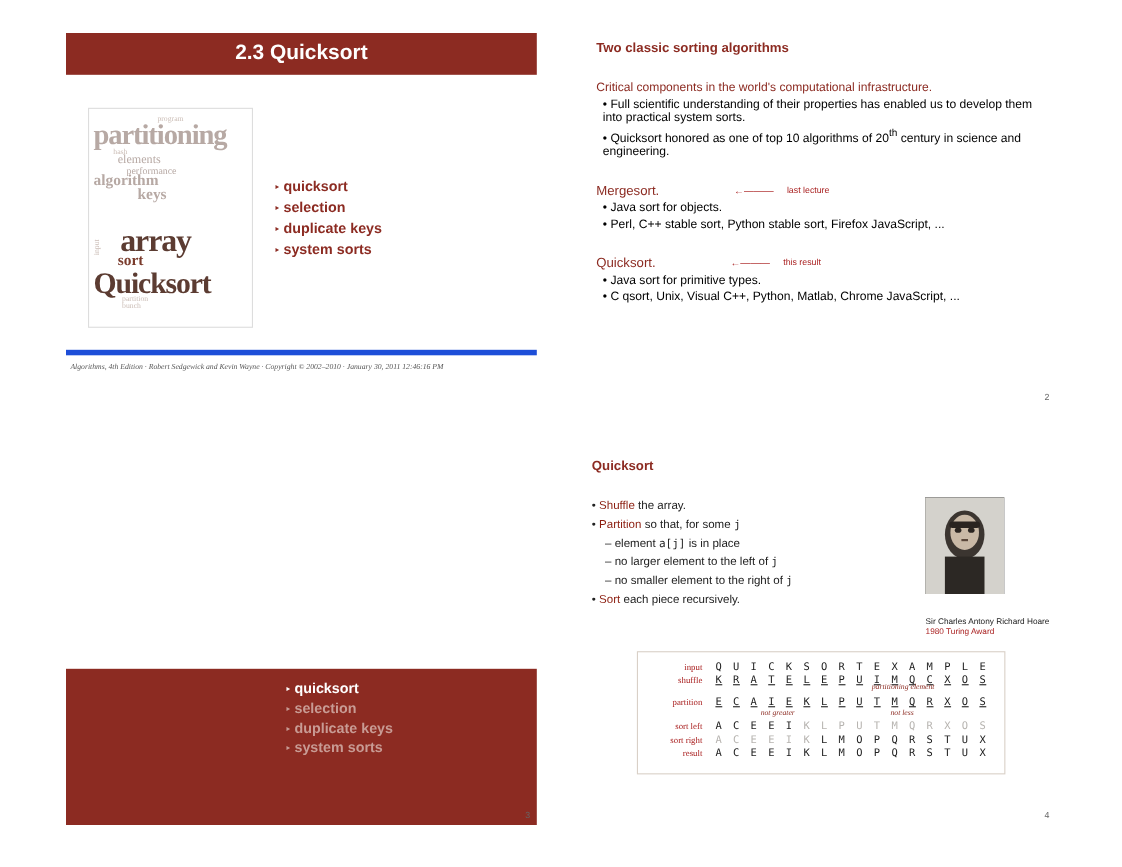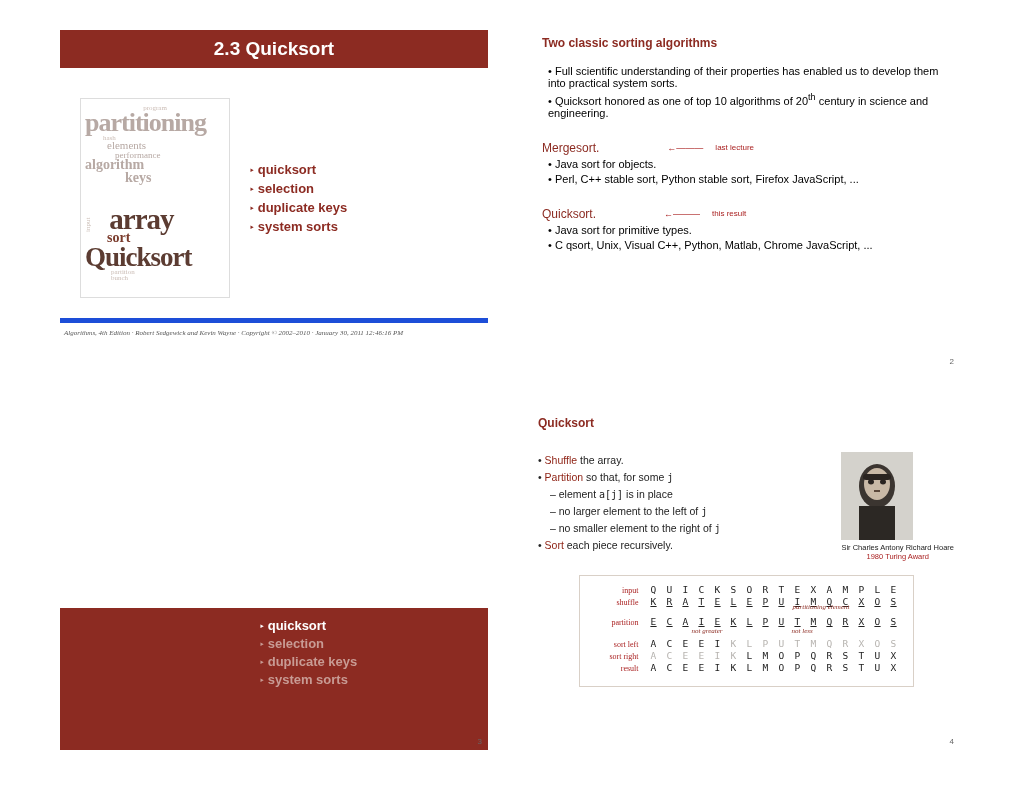--- a/index.html
+++ b/index.html
@@ -104,21 +104,21 @@
   .slide-4 .plan .keyword { color: #8c1e10; }
   .slide-4 .plan .code { font-family: Menlo, Consolas, monospace; font-size: 10px; }
   .portrait {
     width: 72px;
     height: 88px;
     background: #4a4a4a;
     position: relative;
     overflow: hidden;
   }
   .portrait svg { width: 100%; height: 100%; display: block; }
-  .caption { text-align: center; font-size: 7.5px; line-height: 1.2; margin-top: 3px; }
+  .caption { text-align: left; font-size: 7.5px; line-height: 1.2; margin-top: 20px; }
   .caption .red { color: #a22; }
   .trace-box {
     border: 1px solid #d9d0c7;
     margin: 14px auto 0 auto;
     padding: 8px 12px 12px 12px;
     width: 335px;
     font-family: Menlo, Consolas, monospace;
     font-size: 9.5px;
     position: relative;
   }
@@ -162,20 +162,21 @@
         <div class="toc-item"><span class="arrow">‣</span><span>selection</span></div>
         <div class="toc-item"><span class="arrow">‣</span><span>duplicate keys</span></div>
         <div class="toc-item"><span class="arrow">‣</span><span>system sorts</span></div>
       </div>
     </div>
     <div class="footer-line">Algorithms, 4th Edition     ·     Robert Sedgewick and Kevin Wayne     ·     Copyright © 2002–2010     ·     January 30, 2011 12:46:16 PM</div>
   </div>
 
   <div class="slide slide-2">
     <div class="sub-title">Two classic sorting algorithms</div>
+    <div class="para" style="margin-top:12px;">Critical components in the world's computational infrastructure.</div>
     <div class="bullet">Full scientific understanding of their properties has enabled us to develop them into practical system sorts.</div>
     <div class="bullet">
       <span>Quicksort honored as one of top 10 algorithms of 20</span><sup>th</sup><span> century in science and engineering.</span>
     </div>
 
     <div class="label-row">
       <span class="name">Mergesort.</span>
       <span class="arrow-left">←———</span>
       <span class="arrow-note">last lecture</span>
     </div>
@@ -296,21 +297,21 @@
             <span class="u">M</span>
             <span class="u">Q</span>
             <span class="u">R</span>
             <span class="u">X</span>
             <span class="u">O</span>
             <span class="u">S</span>
           </div>
       </div>
       <div style="position:relative;height:10px;">
         <span class="anno" style="left:100px;top:-1px;">not greater</span>
-        <span class="anno" style="left:200px;top:-1px;">not less</span>
+        <span class="anno" style="left:218px;top:-1px;">not less</span>
       </div>
       <div class="trace-row">
         <div class="lab red">sort left</div>
         <div class="cells" id="trace-sortleft">
             <span>A</span>
             <span>C</span>
             <span>E</span>
             <span>E</span>
             <span>I</span>
             <span class="g">K</span>

